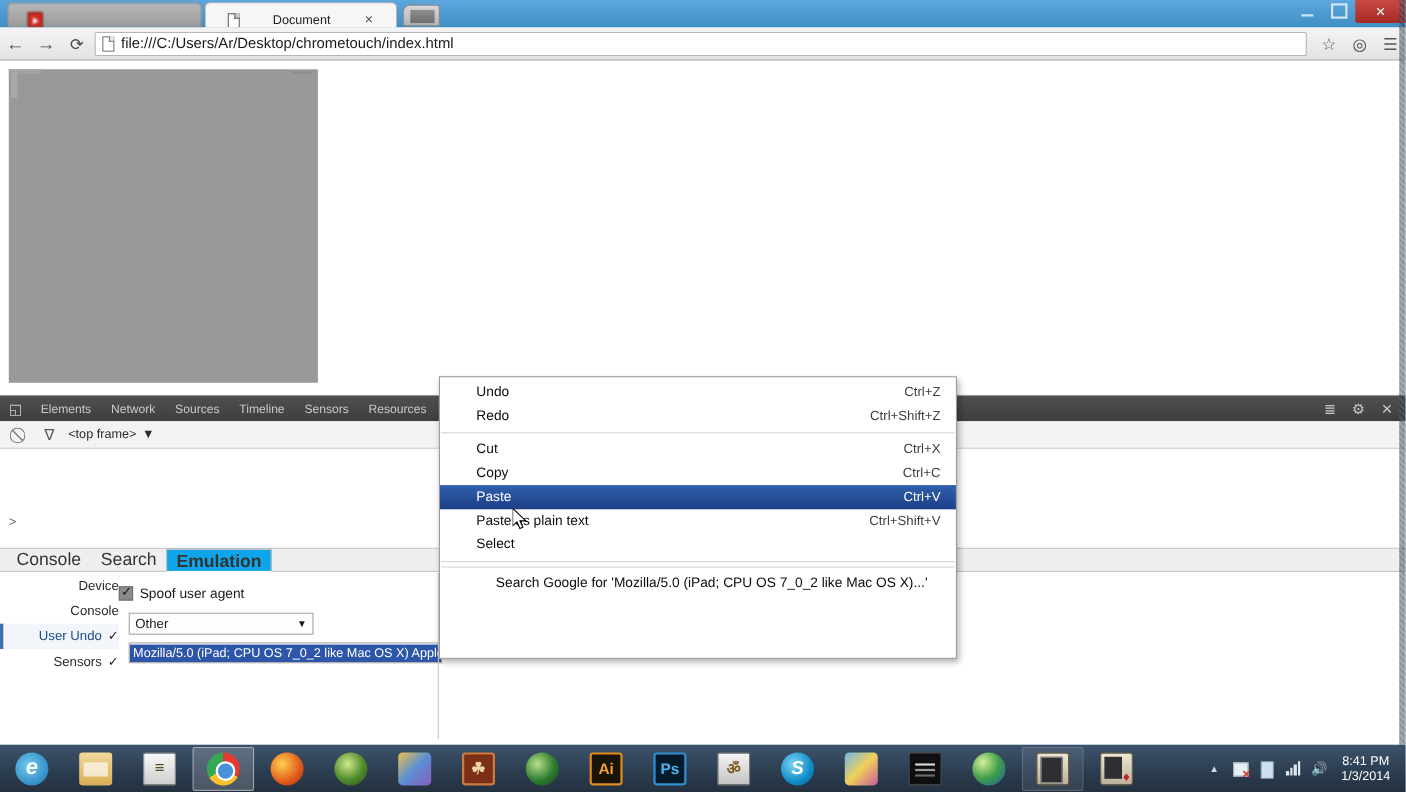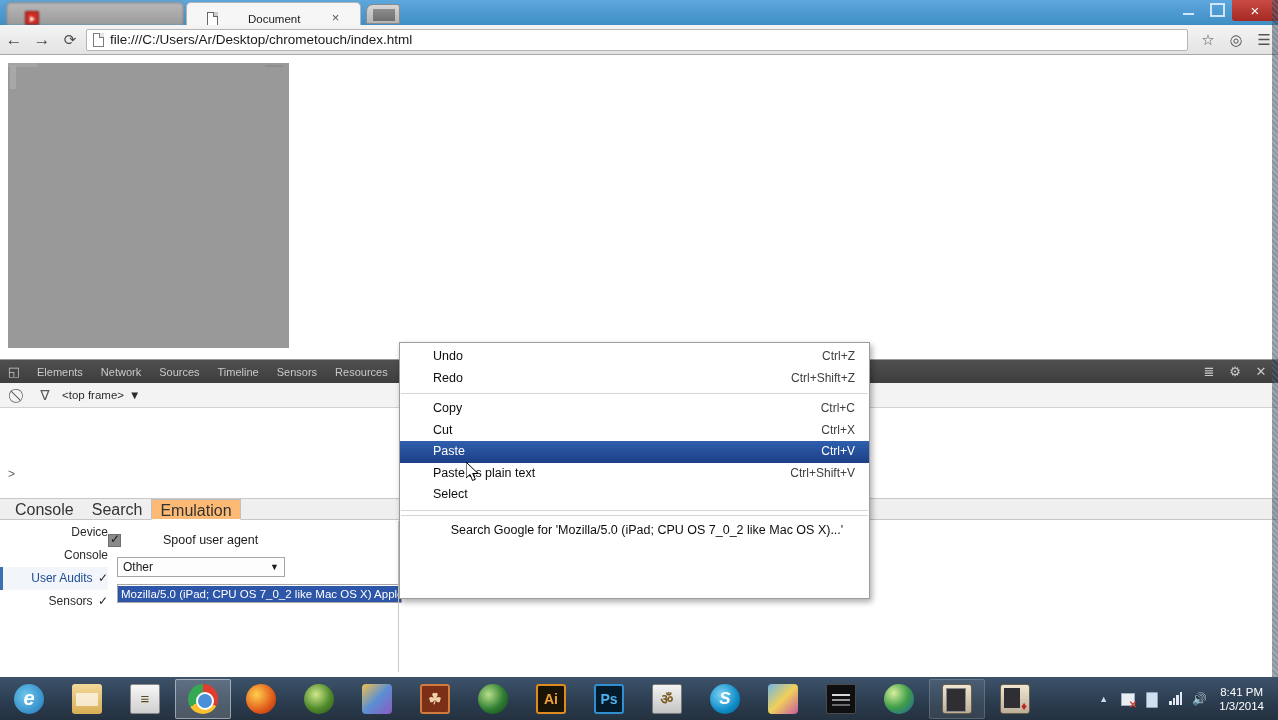--- a/index.html
+++ b/index.html
@@ -269,25 +269,25 @@
     border-bottom: 1px solid #c7c7c7;
     display: flex; align-items: flex-end;
     padding-left: 6px;
   }
   .dd-tab {
     padding: 0 8px; height: 21px; line-height: 21px;
     font-size: 16px; color: #333;
     border: 1px solid transparent;
   }
   .dd-tab.active {
-    background: #fdba74;
+    background: #0ea5e9;
     border: 1px solid #c0c0c0;
     border-bottom-color: #ffffff;
     margin-bottom: -1px;
-    font-weight: normal;
+    font-weight: bold;
   }
 
   .emu-panel {
     position: absolute; left: 0; top: 161px;
     width: 1278px; height: 152px;
     background: #ffffff;
   }
   .emu-sidebar {
     position: absolute; left: 0; top: 0;
     width: 108px; height: 152px; text-align: right;
@@ -304,22 +304,22 @@
     padding-left: 9px;
     background: #f2f6fb;
   }
   .emu-side-item .check { color: #2a2a2a; margin-left: 2px; }
 
   .emu-content {
     position: absolute; left: 108px; top: 0;
     width: 300px; height: 152px;
   }
   .emu-checkrow {
-    display: flex; align-items: flex-end;
-    margin: 12px 0 0 0; padding-left: 0; gap: 36px;
+    display: flex; align-items: flex-start;
+    margin: 12px 0 0 0; padding-left: 0;
   }
   .emu-check {
     width: 13px; height: 13px; flex: none;
     border: 1px solid #6f6f6f; background: #8a8a8a;
     position: relative; margin-right: 6px;
   }
   .emu-check::after {
     content: "✓"; position: absolute; left: 1px; top: -3px;
     font-size: 12px; color: #1c1c1c;
   }
@@ -571,21 +571,21 @@
 
       <div class="emu-panel">
         <div class="emu-sidebar">
           <div class="emu-side-item">
             <span>Device</span>
           </div>
           <div class="emu-side-item">
             <span>Console</span>
           </div>
           <div class="emu-side-item selected">
-            <span>User Audits</span>
+            <span>User Undo</span>
             <span class="check">✓</span>
           </div>
           <div class="emu-side-item">
             <span>Sensors</span>
             <span class="check">✓</span>
           </div>
         </div>
 
         <div class="emu-content">
           <div class="emu-checkrow">
@@ -612,26 +612,26 @@
       <span class="shortcut">Ctrl+Z</span>
     </div>
     <div class="ctx-item">
       <span>Redo</span>
       <span class="shortcut">Ctrl+Shift+Z</span>
     </div>
 
     <div class="ctx-sep"></div>
 
     <div class="ctx-item">
+      <span>Cut</span>
+      <span class="shortcut">Ctrl+X</span>
+    </div>
+    <div class="ctx-item">
       <span>Copy</span>
       <span class="shortcut">Ctrl+C</span>
-    </div>
-    <div class="ctx-item">
-      <span>Cut</span>
-      <span class="shortcut">Ctrl+X</span>
     </div>
     <div class="ctx-item highlight">
       <span>Paste</span>
       <span class="shortcut">Ctrl+V</span>
     </div>
     <div class="ctx-item">
       <span>Paste as plain text</span>
       <span class="shortcut">Ctrl+Shift+V</span>
     </div>
     <div class="ctx-item">

